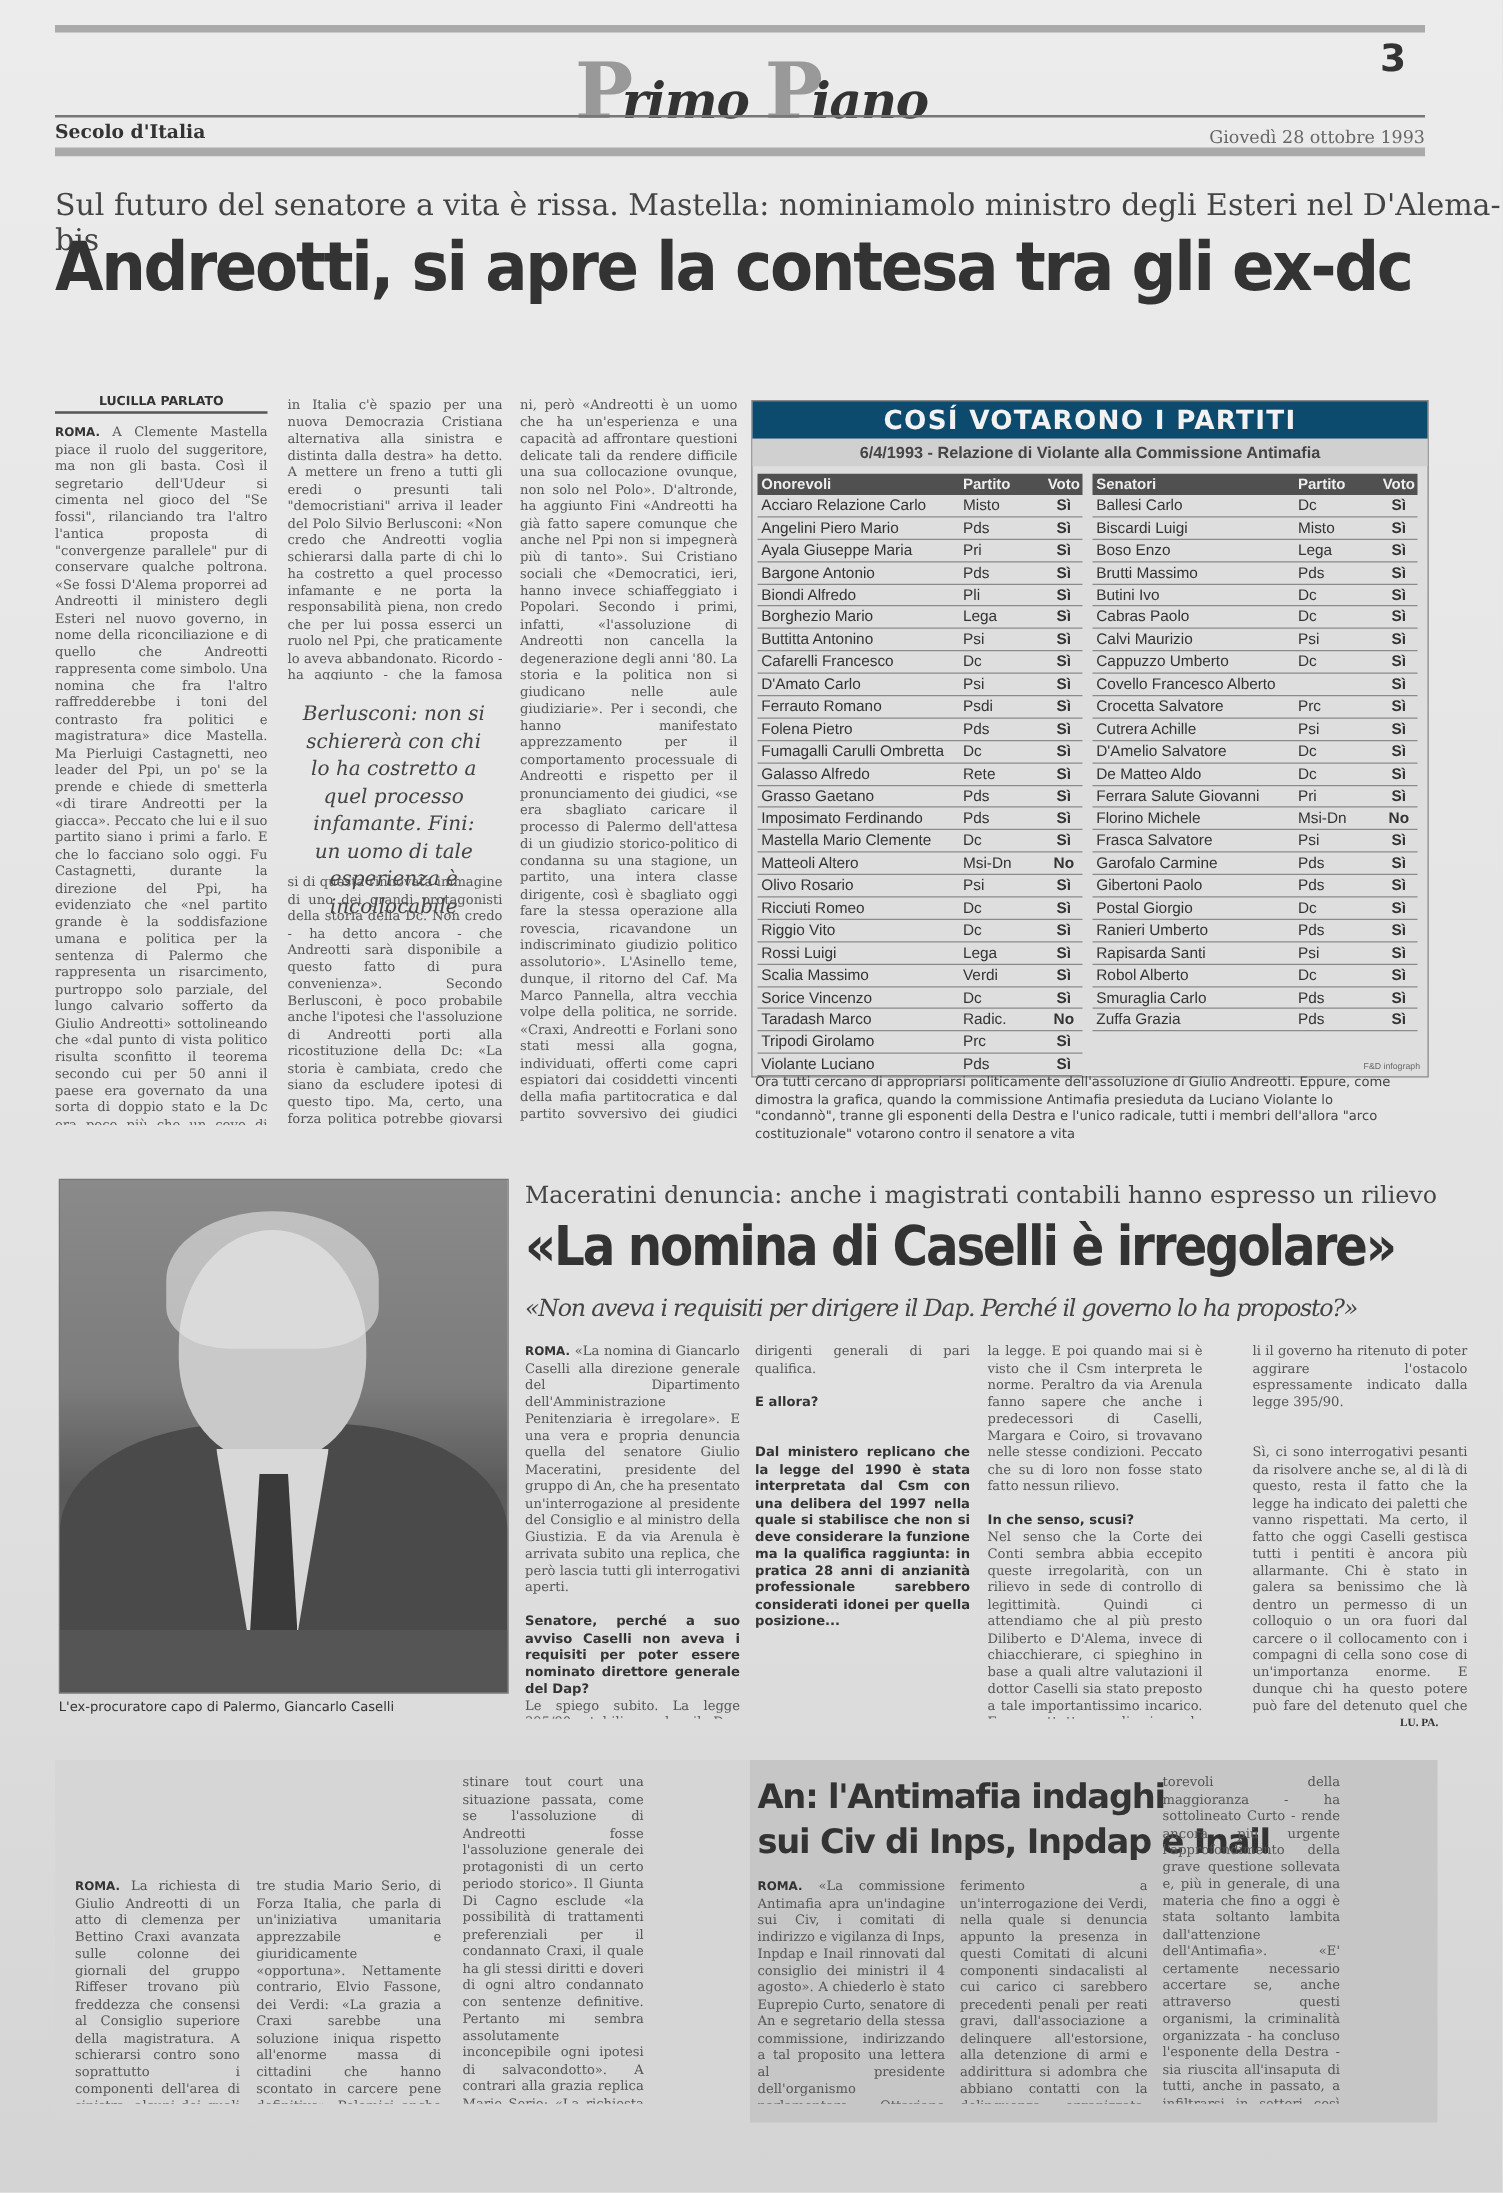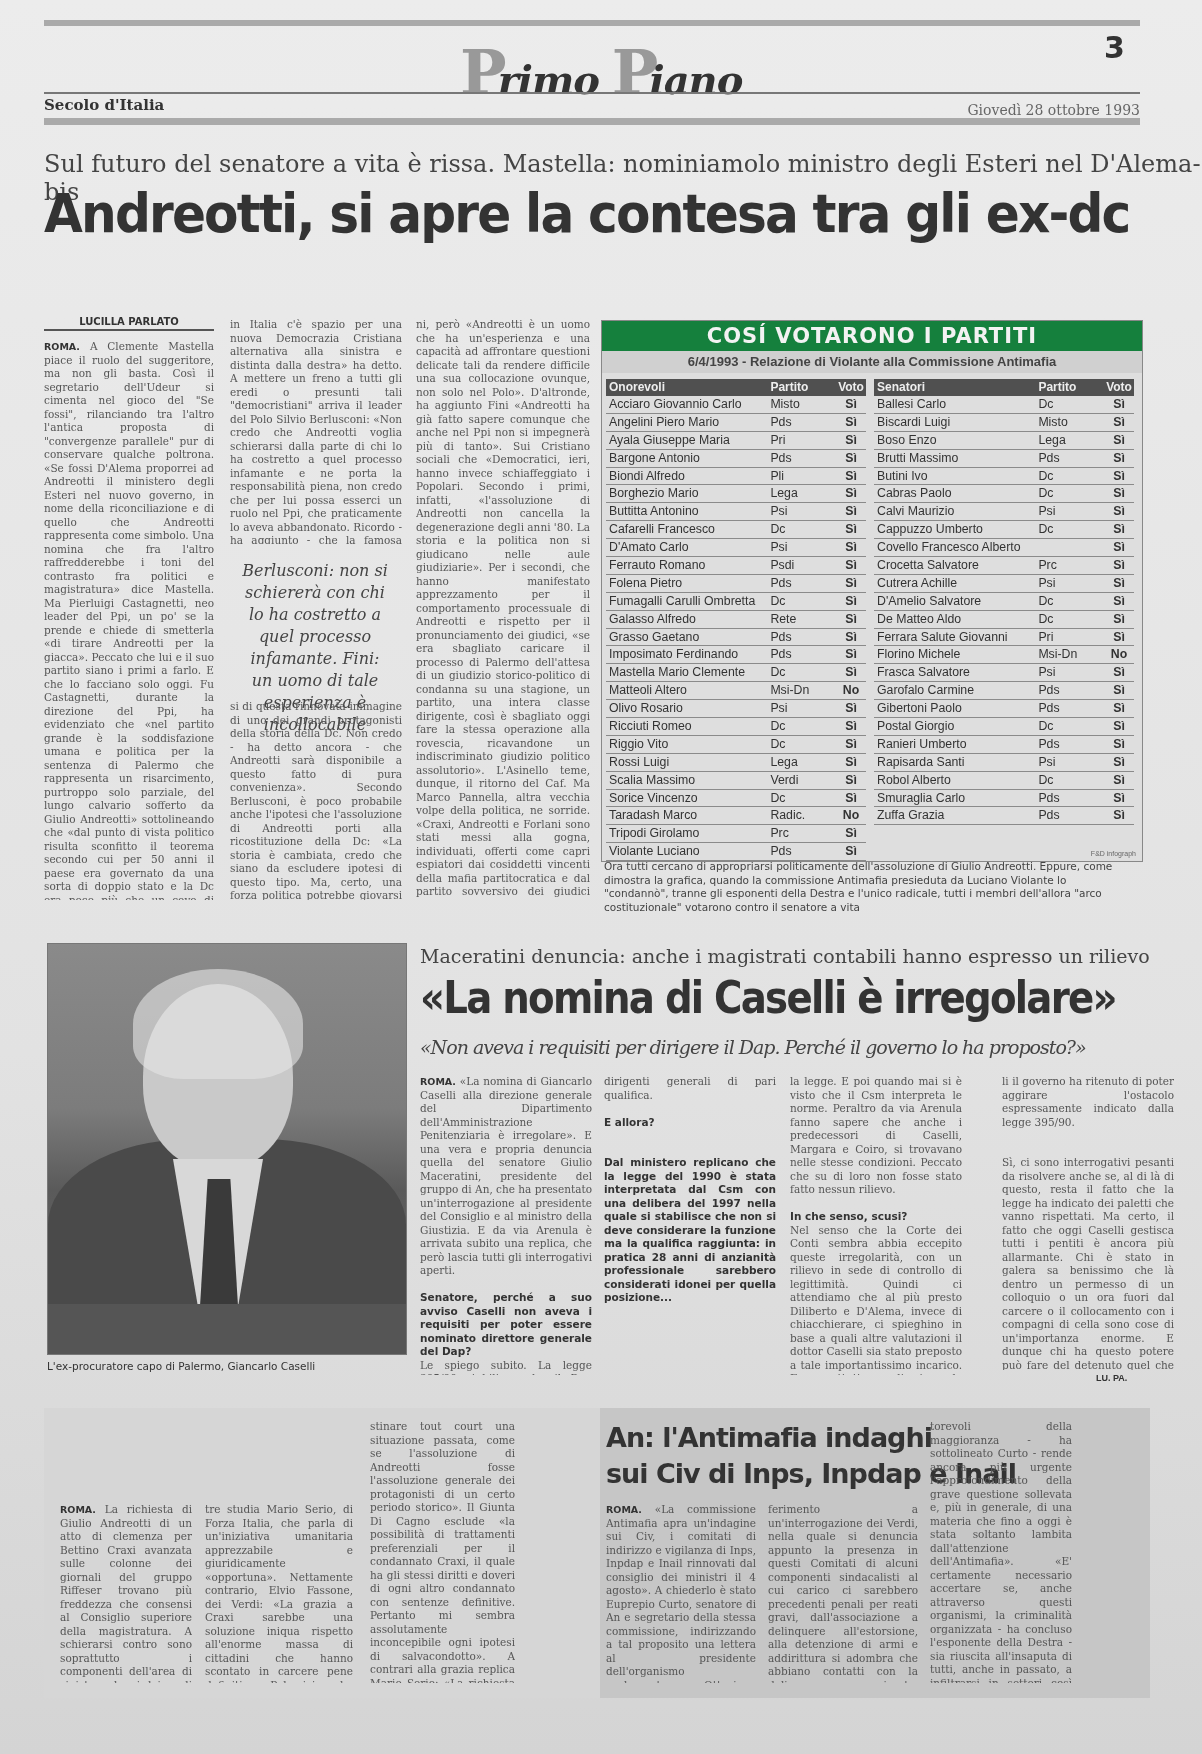--- a/index.html
+++ b/index.html
@@ -14,21 +14,21 @@
   .rule-mid { position:absolute; left:44px; top:92px; width:1096px; height:2px; background:#777; }
   .rule-mid2 { position:absolute; left:44px; top:118px; width:1096px; height:7px; background:#aaa; }
   .kicker { position:absolute; left:44px; top:150px; font-size:24px; color:#444; }
   .headline { position:absolute; left:44px; top:182px; font-family:"DejaVu Sans", sans-serif; font-weight:bold; font-size:54px; color:#333; letter-spacing:-2px; transform:scaleX(0.93); transform-origin:left; white-space:nowrap; }
   .deck { position:absolute; left:44px; top:262px; font-family:"DejaVu Serif", serif; font-style:italic; font-size:29px; color:#333; letter-spacing:-1.6px; white-space:nowrap; }
   .byline { position:absolute; left:44px; top:316px; width:170px; border-bottom:2px solid #555; font-family:"DejaVu Sans", sans-serif; font-weight:bold; font-size:10px; text-align:center; color:#333; padding-bottom:2px; }
   .col { position:absolute; font-size:10.5px; line-height:13.5px; color:#555; text-align:justify; overflow:hidden; }
   .col .lead { font-family:"DejaVu Sans", sans-serif; font-weight:bold; color:#333; font-size:9.5px; }
   .pull { position:absolute; left:240px; top:560px; width:150px; text-align:center; font-style:italic; font-size:16px; line-height:22px; color:#444; }
   .graphic { position:absolute; left:601px; top:320px; width:540px; height:540px; background:#dedede; border:1px solid #888; }
-  .graphic .title { background:#15803d; color:#f2f2f2; font-family:"DejaVu Sans", sans-serif; font-weight:bold; font-size:21px; text-align:center; height:30px; line-height:30px; letter-spacing:1px; }
+  .graphic .title { background:#0c4a6e; color:#f2f2f2; font-family:"DejaVu Sans", sans-serif; font-weight:bold; font-size:21px; text-align:center; height:30px; line-height:30px; letter-spacing:1px; }
   .graphic .sub { font-family:"Liberation Sans", sans-serif; font-weight:bold; font-size:13px; text-align:center; color:#444; height:22px; line-height:22px; background:#d0d0d0; }
   .tbl { position:absolute; top:58px; width:260px; }
   .tbl.left { left:4px; }
   .tbl.right { left:272px; }
   .thead { display:flex; background:#505050; color:#eee; font-family:"Liberation Sans", sans-serif; font-weight:bold; font-size:12px; height:17px; line-height:17px; }
   .row { display:flex; font-family:"Liberation Sans", sans-serif; font-size:12.3px; height:16.9px; line-height:16.9px; border-bottom:1px solid #8a8a8a; color:#333; }
   .c-name { width:162px; padding-left:3px; white-space:nowrap; overflow:hidden; }
   .c-party { width:66px; white-space:nowrap; overflow:hidden; }
   .c-vote { width:30px; text-align:center; font-weight:bold; }
   .credit { position:absolute; right:6px; bottom:4px; font-size:7px; color:#666; font-family:"Liberation Sans", sans-serif; }
@@ -38,21 +38,21 @@
   .photo .hair { position:absolute; left:85px; top:25px; width:170px; height:110px; border-radius:50% 50% 30% 30%; background:#e6e6e6; }
   .photo .suit { position:absolute; left:0; top:195px; width:358px; height:215px; background:#4a4a4a; border-radius:40% 40% 0 0; }
   .photo .shirt { position:absolute; left:125px; top:215px; width:90px; height:160px; background:#d8d8d8; clip-path:polygon(0 0,100% 0,70% 100%,30% 100%); }
   .photo .tie { position:absolute; left:152px; top:235px; width:38px; height:150px; background:#3a3a3a; clip-path:polygon(20% 0,80% 0,100% 85%,50% 100%,0 85%); }
   .photo .mics { position:absolute; left:0; top:360px; width:358px; height:50px; background:#555; }
   .photo-caption { position:absolute; left:47px; top:1360px; font-family:"DejaVu Sans", sans-serif; font-size:10.5px; color:#333; }
   .kicker2 { position:absolute; left:420px; top:945px; font-size:19px; color:#444; }
   .headline2 { position:absolute; left:420px; top:972px; font-family:"DejaVu Sans", sans-serif; font-weight:bold; font-size:44px; color:#333; letter-spacing:-2px; transform:scaleX(0.88); transform-origin:left; white-space:nowrap; }
   .deck2 { position:absolute; left:420px; top:1036px; font-style:italic; font-size:19px; color:#444; letter-spacing:-1px; white-space:nowrap; }
   .subhead { font-family:"DejaVu Sans", sans-serif; font-weight:bold; color:#333; }
-  .sig { position:absolute; left:1096px; top:1373px; font-family:Liberation Sans, sans-serif; font-weight:bold; font-size:9px; color:#333; }
+  .sig { position:absolute; left:1120px; top:1373px; font-family:Liberation Serif, serif; font-weight:bold; font-size:9px; color:#333; }
   .box { position:absolute; background:#cfcfcf; }
   .box-h { position:absolute; font-family:"DejaVu Sans", sans-serif; font-weight:bold; font-size:27px; line-height:36px; color:#333; letter-spacing:-1px; }
 </style>
 </head>
 <body>
 
 <div class="page">
 
   <div class="rule-top"></div>
   <div class="section-title">
@@ -87,21 +87,21 @@
     <div class="title">COSÍ VOTARONO I PARTITI</div>
     <div class="sub">6/4/1993 - Relazione di Violante alla Commissione Antimafia</div>
     <div class="tbl left">
       <div class="thead">
         <div class="c-name">Onorevoli</div>
         <div class="c-party">Partito</div>
         <div class="c-vote">Voto</div>
       </div>
       <div id="onorevoli-body">
           <div class="row">
-            <div class="c-name">Acciaro Giovannio Carlo</div>
+            <div class="c-name">Acciaro Relazione Carlo</div>
             <div class="c-party">Misto</div>
             <div class="c-vote">Sì</div>
           </div>
           <div class="row">
             <div class="c-name">Angelini Piero Mario</div>
             <div class="c-party">Pds</div>
             <div class="c-vote">Sì</div>
           </div>
           <div class="row">
             <div class="c-name">Ayala Giuseppe Maria</div>

